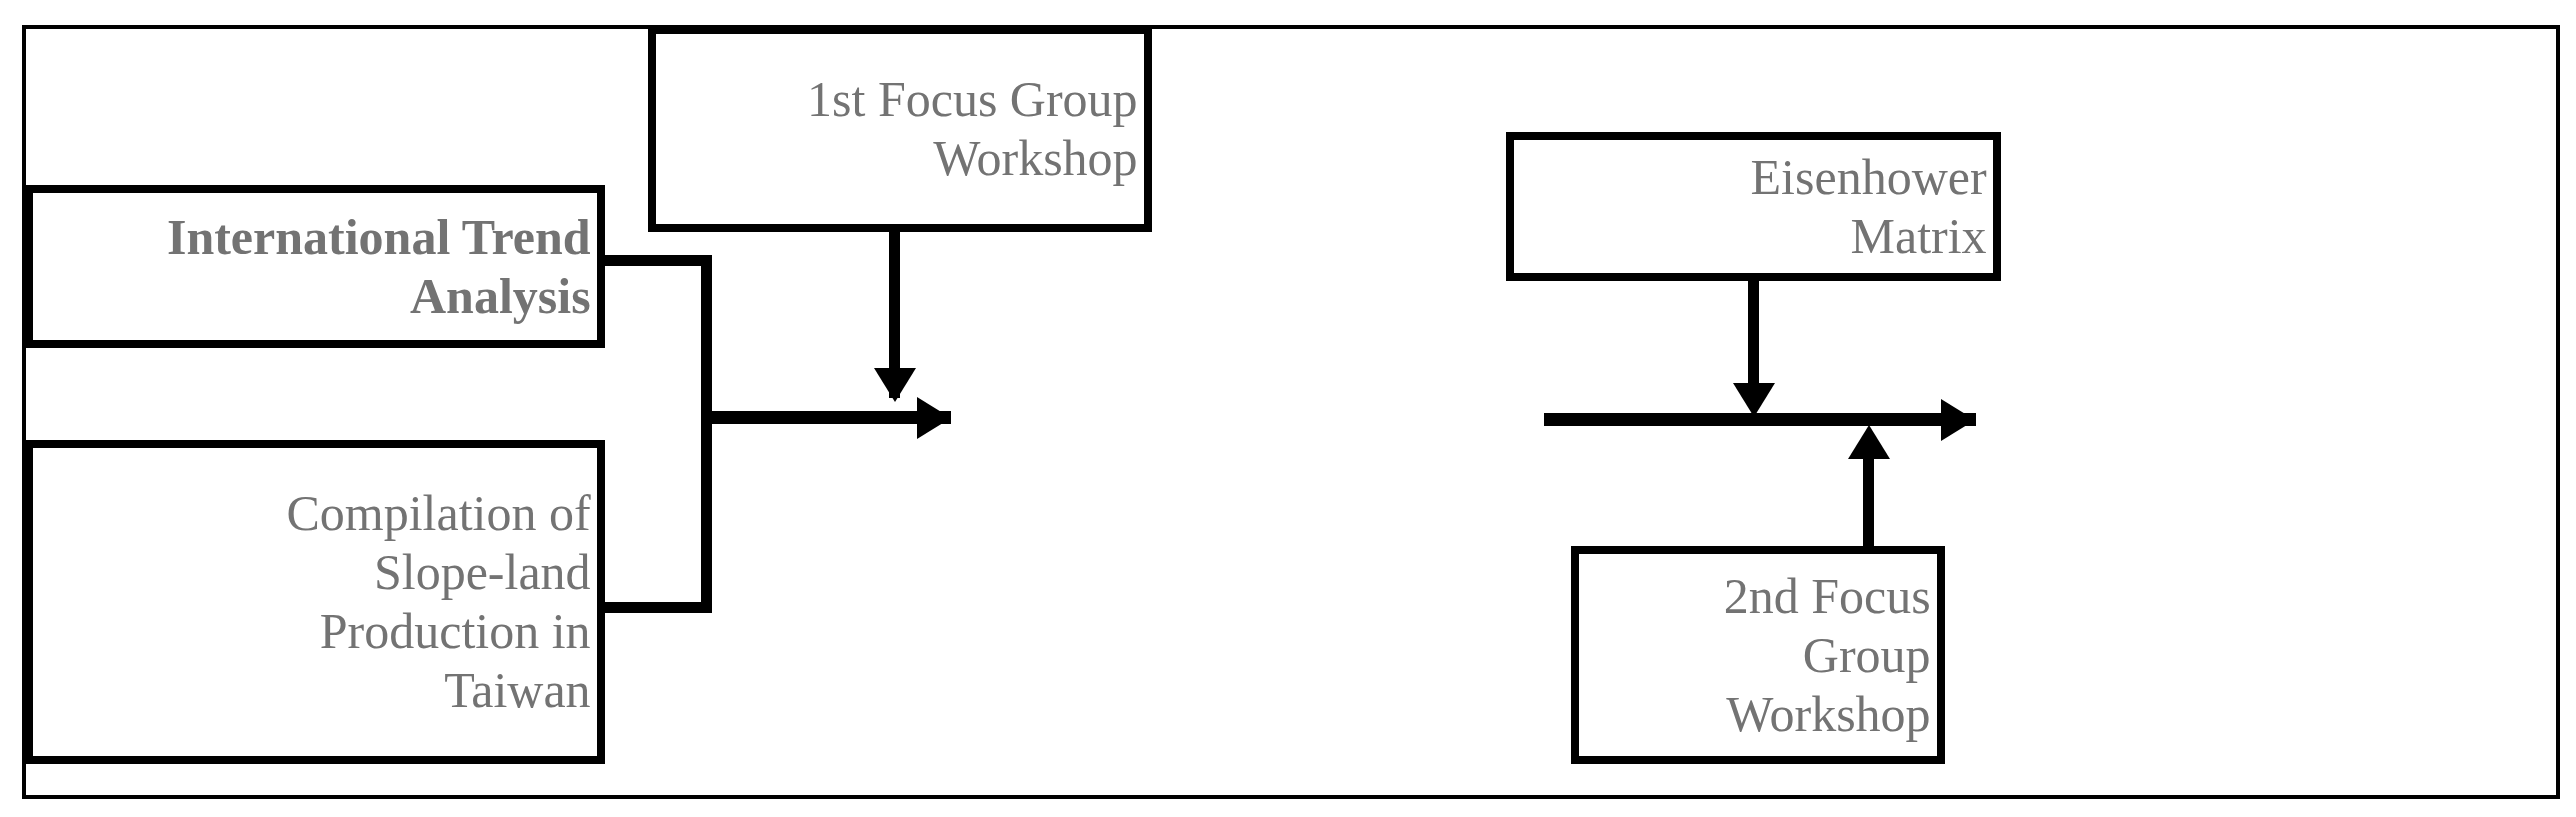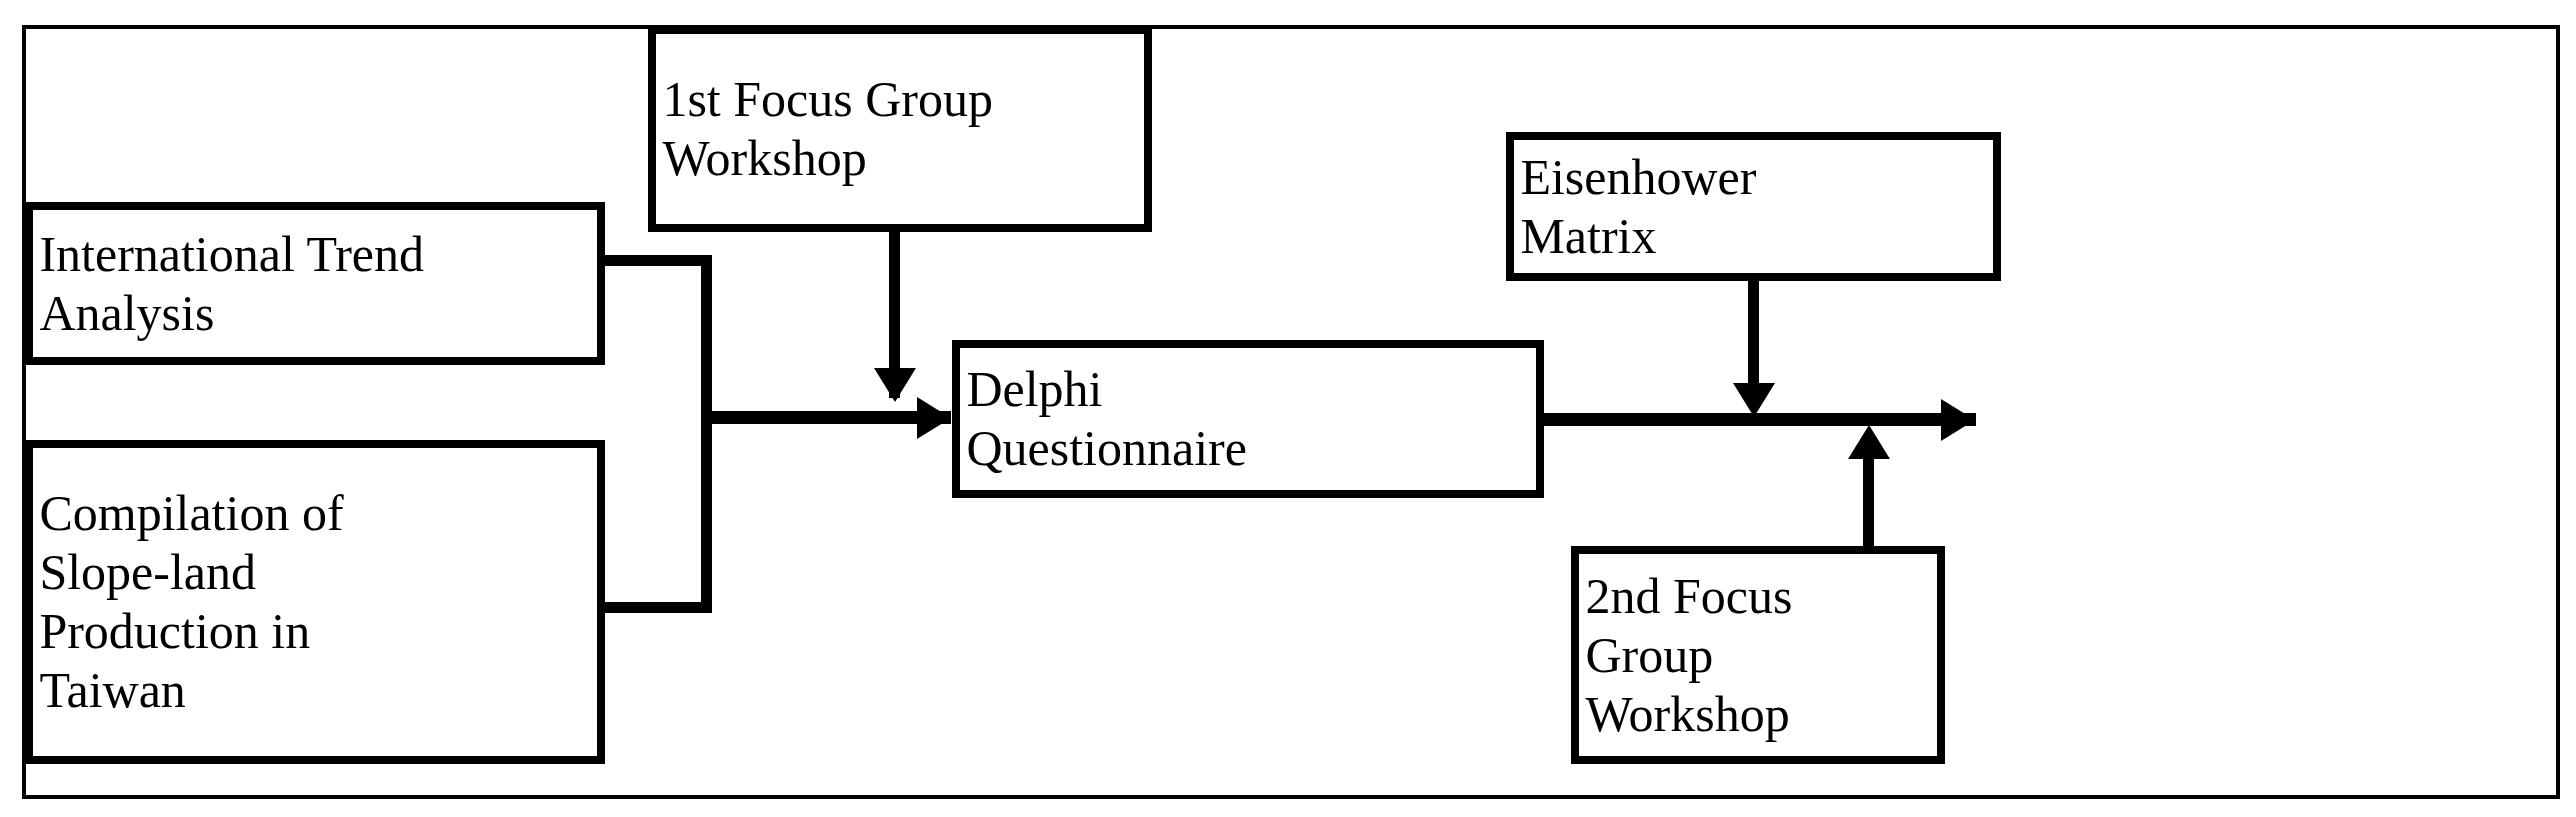--- a/index.html
+++ b/index.html
@@ -30,35 +30,35 @@
   }
   
   .node {
     position: absolute;
     border: 8.8px solid #000000;
     box-sizing: border-box;
     background: #ffffff;
     display: flex;
     align-items: center;
     justify-content: center;
-    text-align: left;
-    color: #000000;
+    text-align: right;
+    color: #737373;
     line-height: 1.18;
     z-index: 6;
   }
   .node .label {
     display: block;
     width: 100%;
     padding: 0 6.4px;
     box-sizing: border-box;
     white-space: pre-line;
   }
 
   
-  #node-intl-trend   { left: 25px;   top: 202px; width: 580px;  height: 163px; font-size: 50px; }
+  #node-intl-trend   { left: 25px;   top: 185px; width: 580px;  height: 163px; font-size: 50px; font-weight: bold; }
   #node-compilation  { left: 25px;   top: 440px; width: 580px;  height: 324px; font-size: 50px; }
   #node-fg1          { left: 648px;  top: 25.6px;  width: 504px;  height: 206px; font-size: 50px; }
   #node-delphi       { left: 952px; top: 340px; width: 592px;  height: 158px; font-size: 50px; }
   #node-eisenhower   { left: 1506px; top: 132px; width: 495px;  height: 149px; font-size: 50px; }
   #node-fg2          { left: 1571px; top: 546px; width: 374px;  height: 218px; font-size: 50px; }
   #node-roadmap      { left: 1975px; top: 339px; width: 584px;  height: 160px; font-size: 50px; }
 
   
   .conn {
     position: absolute;
@@ -149,24 +149,20 @@
 Slope-land
 Production in
 Taiwan</span>
   </div>
 
   <div class="node" id="node-fg1">
     <span class="label">1st Focus Group
 Workshop</span>
   </div>
 
-  <div class="node" id="node-delphi">
-    <span class="label">Delphi
-Questionnaire</span>
-  </div>
 
   <div class="node" id="node-eisenhower">
     <span class="label">Eisenhower
 Matrix</span>
   </div>
 
   <div class="node" id="node-fg2">
     <span class="label">2nd Focus Group
 Workshop</span>
   </div>

